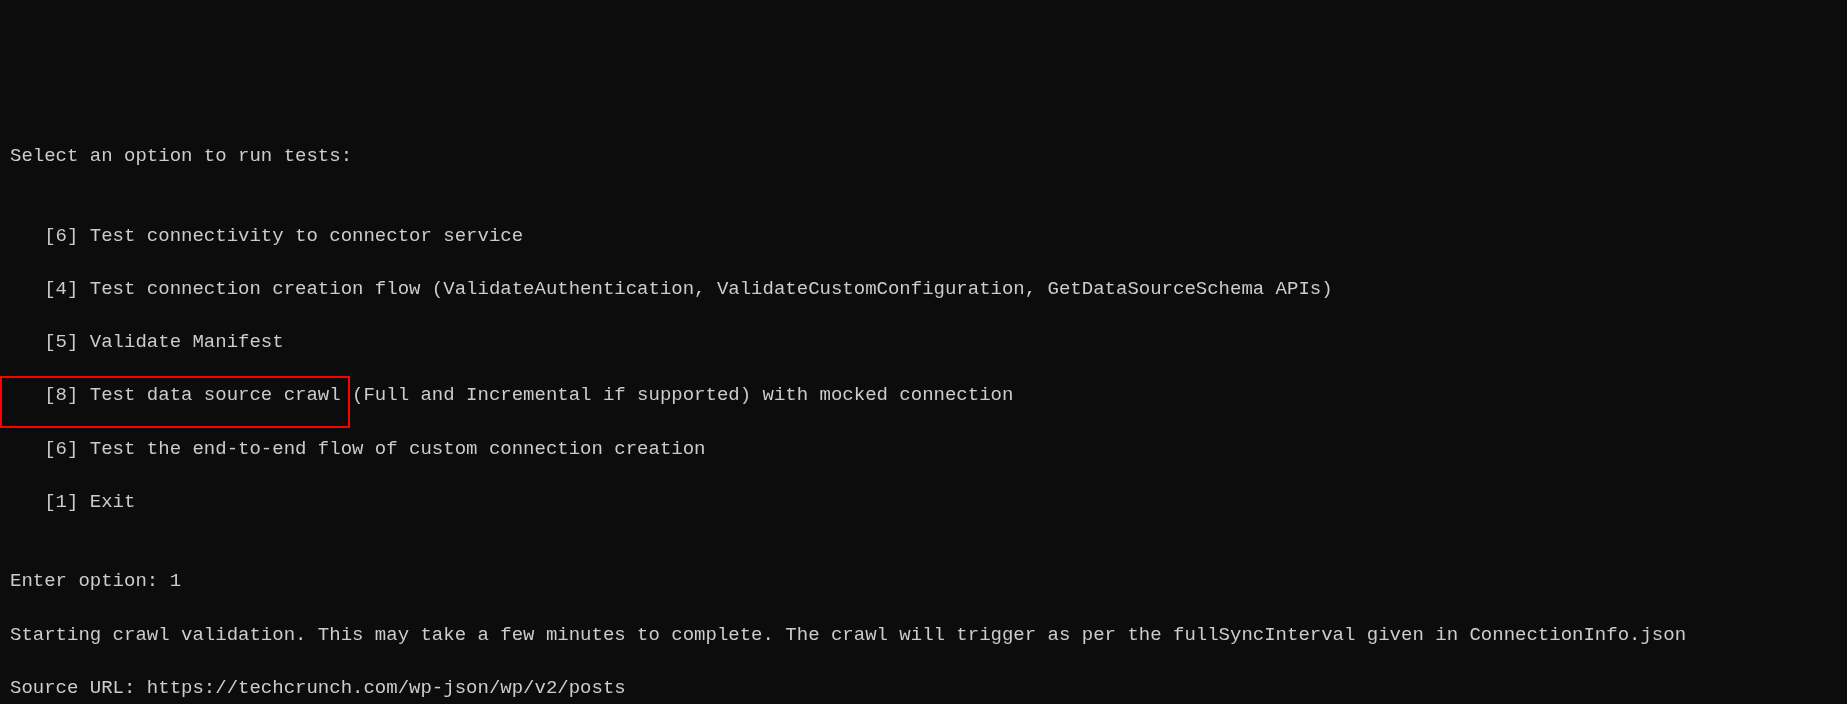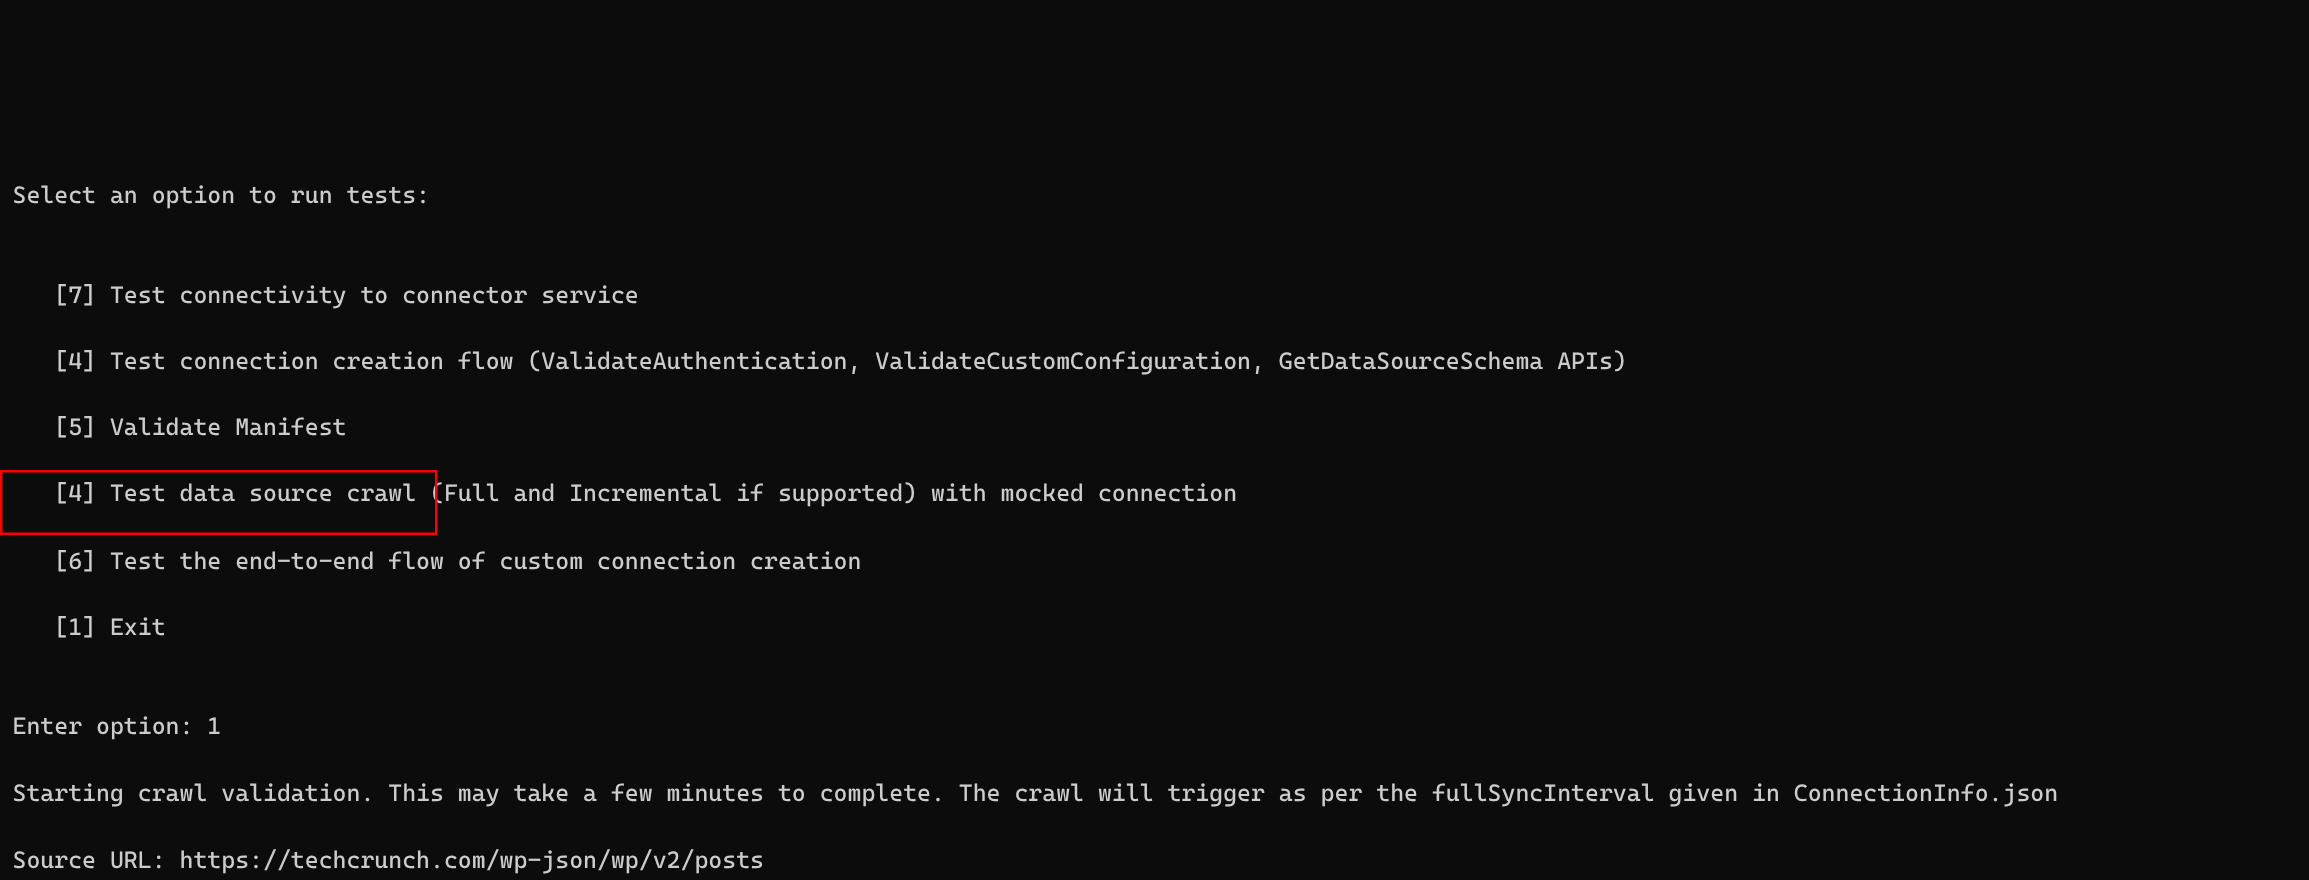--- a/index.html
+++ b/index.html
@@ -17,33 +17,33 @@
     }
     .highlight-box {
       border: 2px solid #ff0000;
       position: absolute;
       left: 0;
       top: 376px;
       width: 350px;
       height: 52px;
       pointer-events: none;
     }
-    .line { display: block; }
+    .line { display: block; font-family: Liberation Mono, monospace; }
   </style>
 </head>
 <body>
 
 
 
 <span class="line">Select an option to run tests:</span>
 <span class="line"></span>
-<span class="line">   [7] Test connectivity to connector service</span>
+<span class="line">   [6] Test connectivity to connector service</span>
 <span class="line">   [4] Test connection creation flow (ValidateAuthentication, ValidateCustomConfiguration, GetDataSourceSchema APIs)</span>
 <span class="line">   [5] Validate Manifest</span>
-<span class="line">   [4] Test data source crawl (Full and Incremental if supported) with mocked connection</span>
+<span class="line">   [8] Test data source crawl (Full and Incremental if supported) with mocked connection</span>
 <span class="line">   [6] Test the end-to-end flow of custom connection creation</span>
 <span class="line">   [1] Exit</span>
 <span class="line"></span>
 <span class="line">Enter option: 1</span>
 <span class="line">Starting crawl validation. This may take a few minutes to complete. The crawl will trigger as per the fullSyncInterval given in ConnectionInfo.json</span>
 <span class="line">Source URL: https://techcrunch.com/wp-json/wp/v2/posts</span>
 
 
 
 

